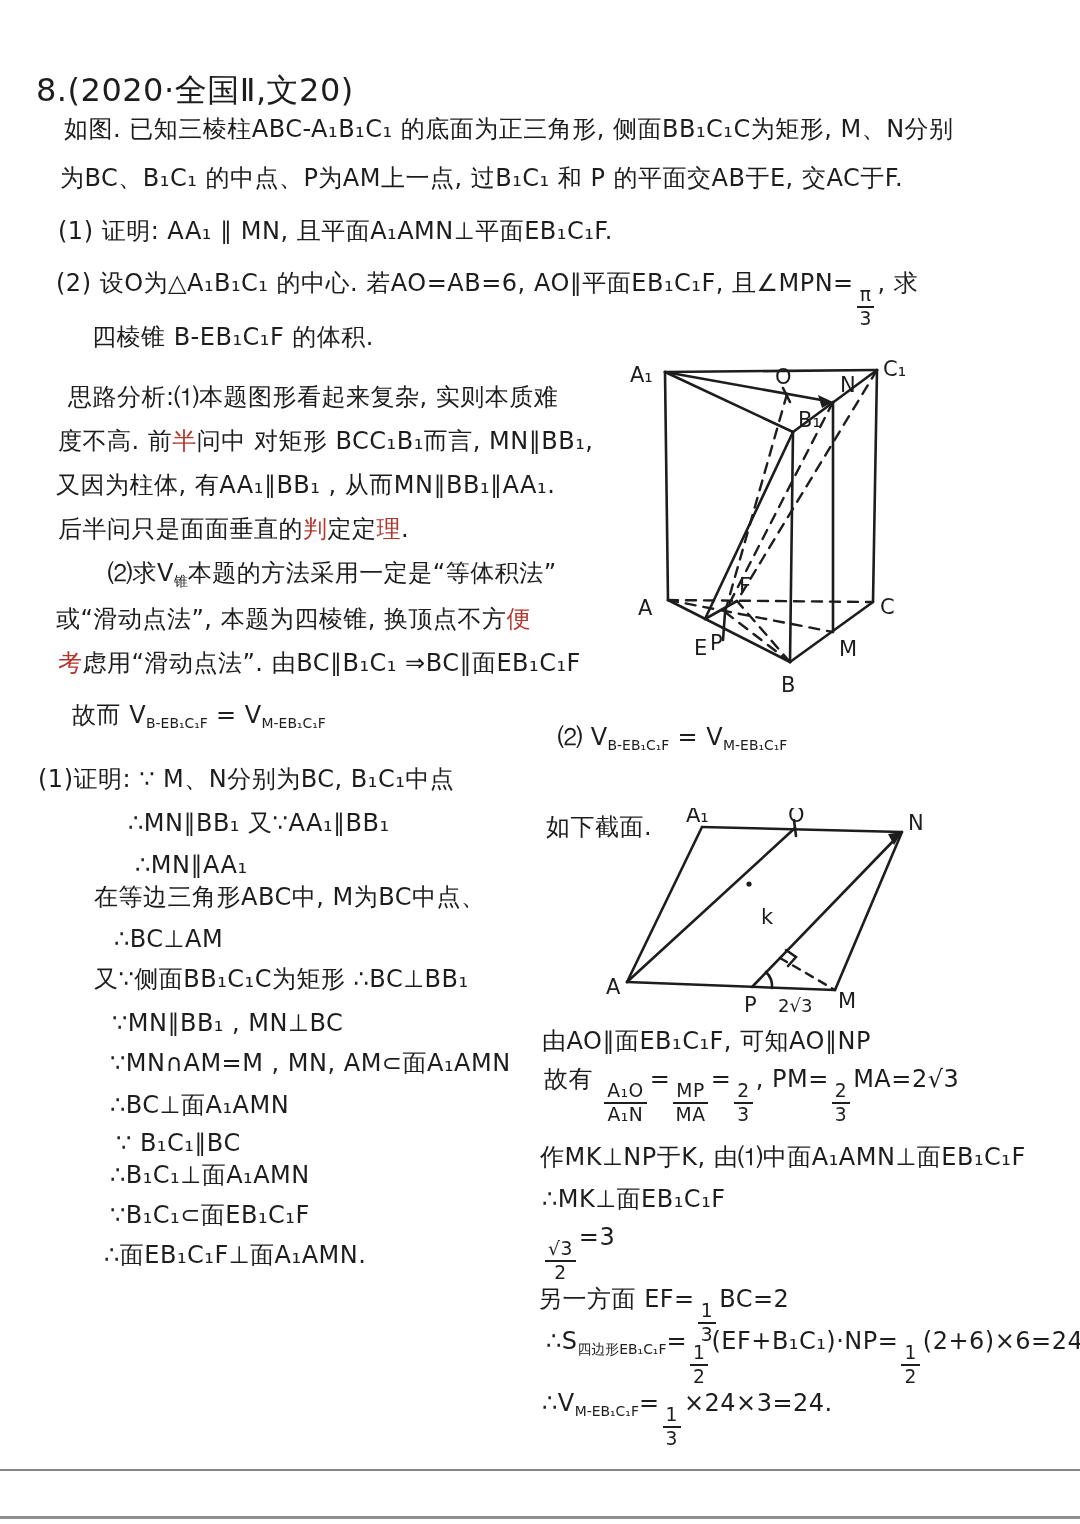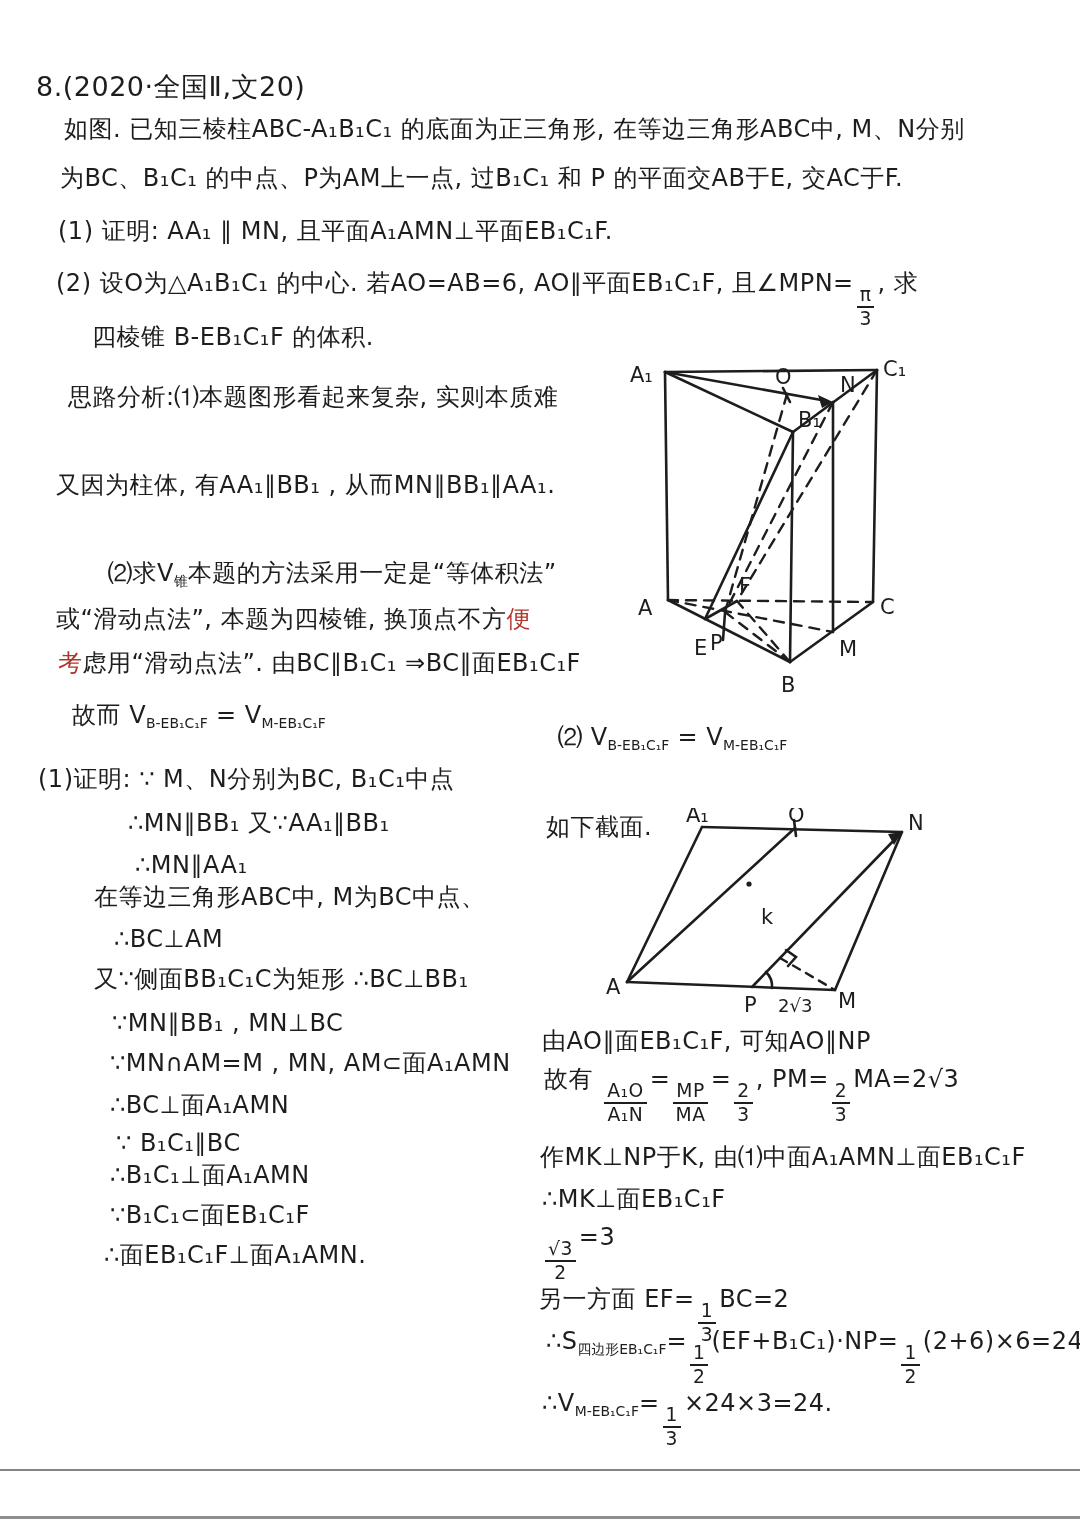--- a/index.html
+++ b/index.html
@@ -6,42 +6,44 @@
   body{width:1080px;height:1524px;background:#ffffff;position:relative;overflow:hidden;
        font-family:"DejaVu Sans",sans-serif;color:#1d1d1d;}
   .page{position:absolute;inset:0;}
   .line{position:absolute;white-space:nowrap;font-size:24px;letter-spacing:.5px;line-height:1.25;}
   .line .sub{font-size:.58em;vertical-align:-.35em;letter-spacing:0;}
   .line .red{color:#b2352b;}
   .frac{display:inline-flex;flex-direction:column;align-items:center;vertical-align:-.55em;
         line-height:1.05;font-size:.78em;margin:0 3px;}
   .frac .num{border-bottom:2px solid #1d1d1d;padding:0 3px 1px;}
   .frac .den{padding-top:1px;}
-  .hdr{font-size:27px;}
+  .hdr{font-size:32px;}
   svg{position:absolute;}
   svg text{font-size:21px;fill:#1d1d1d;font-family:"DejaVu Sans",sans-serif;}
   .rule{position:absolute;left:0;width:1080px;}
 </style>
 </head>
 <body>
 
 <div class="page">
 
   <div class="line hdr" style="left:36px;top:70px"><span>8.(2020·全国Ⅱ,文20)</span></div>
-  <div class="line" style="left:64px;top:114px"><span>如图. 已知三棱柱ABC-A₁B₁C₁ 的底面为正三角形, 在等边三角形ABC中, M、N分别</span></div>
+  <div class="line" style="left:64px;top:114px"><span>如图. 已知三棱柱ABC-A₁B₁C₁ 的底面为正三角形, 侧面BB₁C₁C为矩形, M、N分别</span></div>
   <div class="line" style="left:60px;top:163px"><span>为BC、B₁C₁ 的中点、P为AM上一点, 过B₁C₁ 和 P 的平面交AB于E, 交AC于F.</span></div>
   <div class="line" style="left:58px;top:216px"><span>(1) 证明: AA₁ ∥ MN, 且平面A₁AMN⊥平面EB₁C₁F.</span></div>
   <div class="line" style="left:56px;top:268px"><span>(2) 设O为△A₁B₁C₁ 的中心. 若AO=AB=6, AO∥平面EB₁C₁F, 且∠MPN=</span><span class="frac">
         <span class="num">π</span>
         <span class="den">3</span>
       </span><span>, 求</span></div>
   <div class="line" style="left:92px;top:322px"><span>四棱锥 B-EB₁C₁F 的体积.</span></div>
 
   <div class="line" style="left:68px;top:382px"><span>思路分析:⑴本题图形看起来复杂, 实则本质难</span></div>
+  <div class="line" style="left:58px;top:426px"><span>度不高.  前</span><span class="red">半</span><span>问中 对矩形 BCC₁B₁而言, MN∥BB₁,</span></div>
   <div class="line" style="left:56px;top:470px"><span>又因为柱体, 有AA₁∥BB₁ , 从而MN∥BB₁∥AA₁.</span></div>
+  <div class="line" style="left:58px;top:514px"><span>后半问只是面面垂直的</span><span class="red">判</span><span>定定</span><span class="red">理</span><span>.</span></div>
   <div class="line" style="left:108px;top:558px"><span>⑵求V</span><span class="sub">锥</span><span>本题的方法采用一定是“等体积法”</span></div>
   <div class="line" style="left:56px;top:604px"><span>或“滑动点法”, 本题为四棱锥, 换顶点不方</span><span class="red">便</span></div>
   <div class="line" style="left:58px;top:648px"><span class="red">考</span><span>虑用“滑动点法”. 由BC∥B₁C₁ ⇒BC∥面EB₁C₁F</span></div>
   <div class="line" style="left:72px;top:700px"><span>故而 V</span><span class="sub">B-EB₁C₁F</span><span> = V</span><span class="sub">M-EB₁C₁F</span></div>
 
   <svg style="left:612px;top:350px" width="460" height="352" viewBox="0 0 460 352">
     <g stroke="#1d1d1d" stroke-width="2.6" fill="none" stroke-linecap="round">
       <path d="M53 22 L265 20"></path>
         <path d="M53 22 L181 82"></path>
         <path d="M181 82 L265 20"></path>

